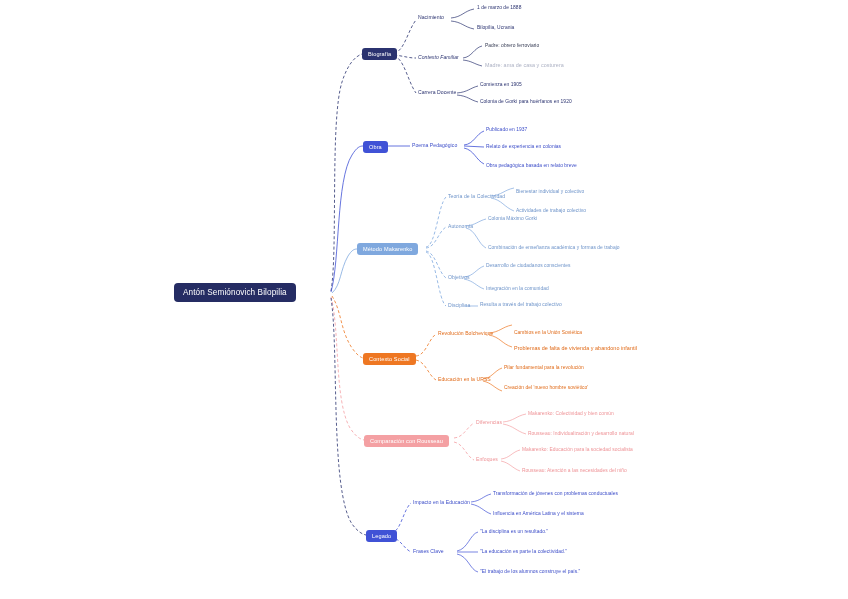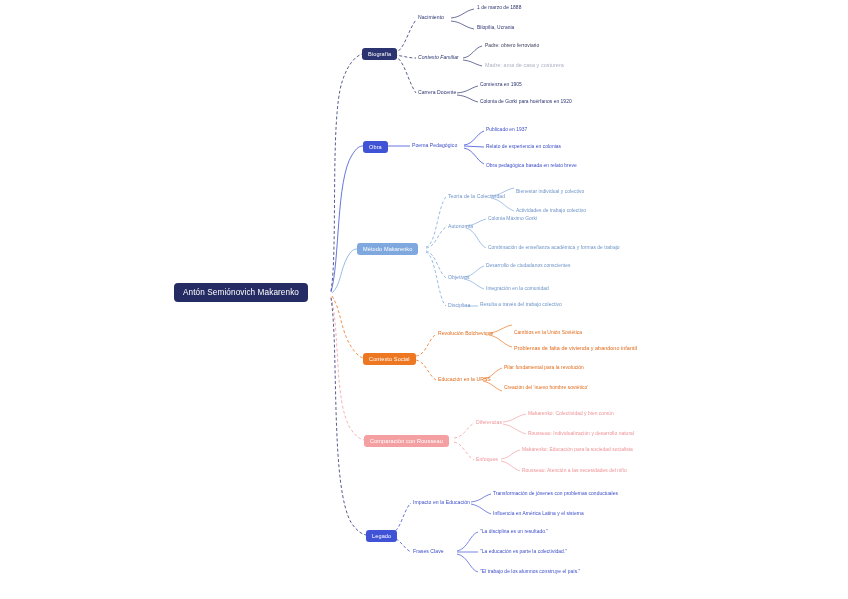--- a/index.html
+++ b/index.html
@@ -132,21 +132,21 @@
     </g>
     <g fill="none" stroke="#4052D6" stroke-width="0.7">
       <path d="M471,502 C481,501 483,496 491,494"></path>
       <path d="M471,504 C481,506 483,511 491,514"></path>
       <path d="M457,551 C468,549 470,534 478,532"></path>
       <path d="M457,552 L478,552"></path>
       <path d="M457,554 C468,556 470,570 478,572"></path>
     </g>
   </svg>
 
-  <div class="node root">Antón Semiónovich Makarenko</div>
+  <div class="node root">Antón Semiónovich Bilopilia</div>
 
   <div class="node l1 navy" style="left:362px; top:48px;">Biografía</div>
 
   <div class="node l2 c-navy" style="left:418px; top:14px;">Nacimiento</div>
   <div class="node leaf c-navy" style="left:477px; top:5px;">1 de marzo de 1888</div>
   <div class="node leaf c-navy" style="left:477px; top:25px;">Bilopilia, Ucrania</div>
 
   <div class="node l2 c-navy" style="left:418px; top:54px; font-style:italic;">Contexto Familiar</div>
   <div class="node leaf c-dark" style="left:485px; top:43px;">Padre: obrero ferroviario</div>
   <div class="node leaf c-gray" style="left:485px; top:62px; font-size:5.4px;">Madre: ama de casa y costurera</div>

